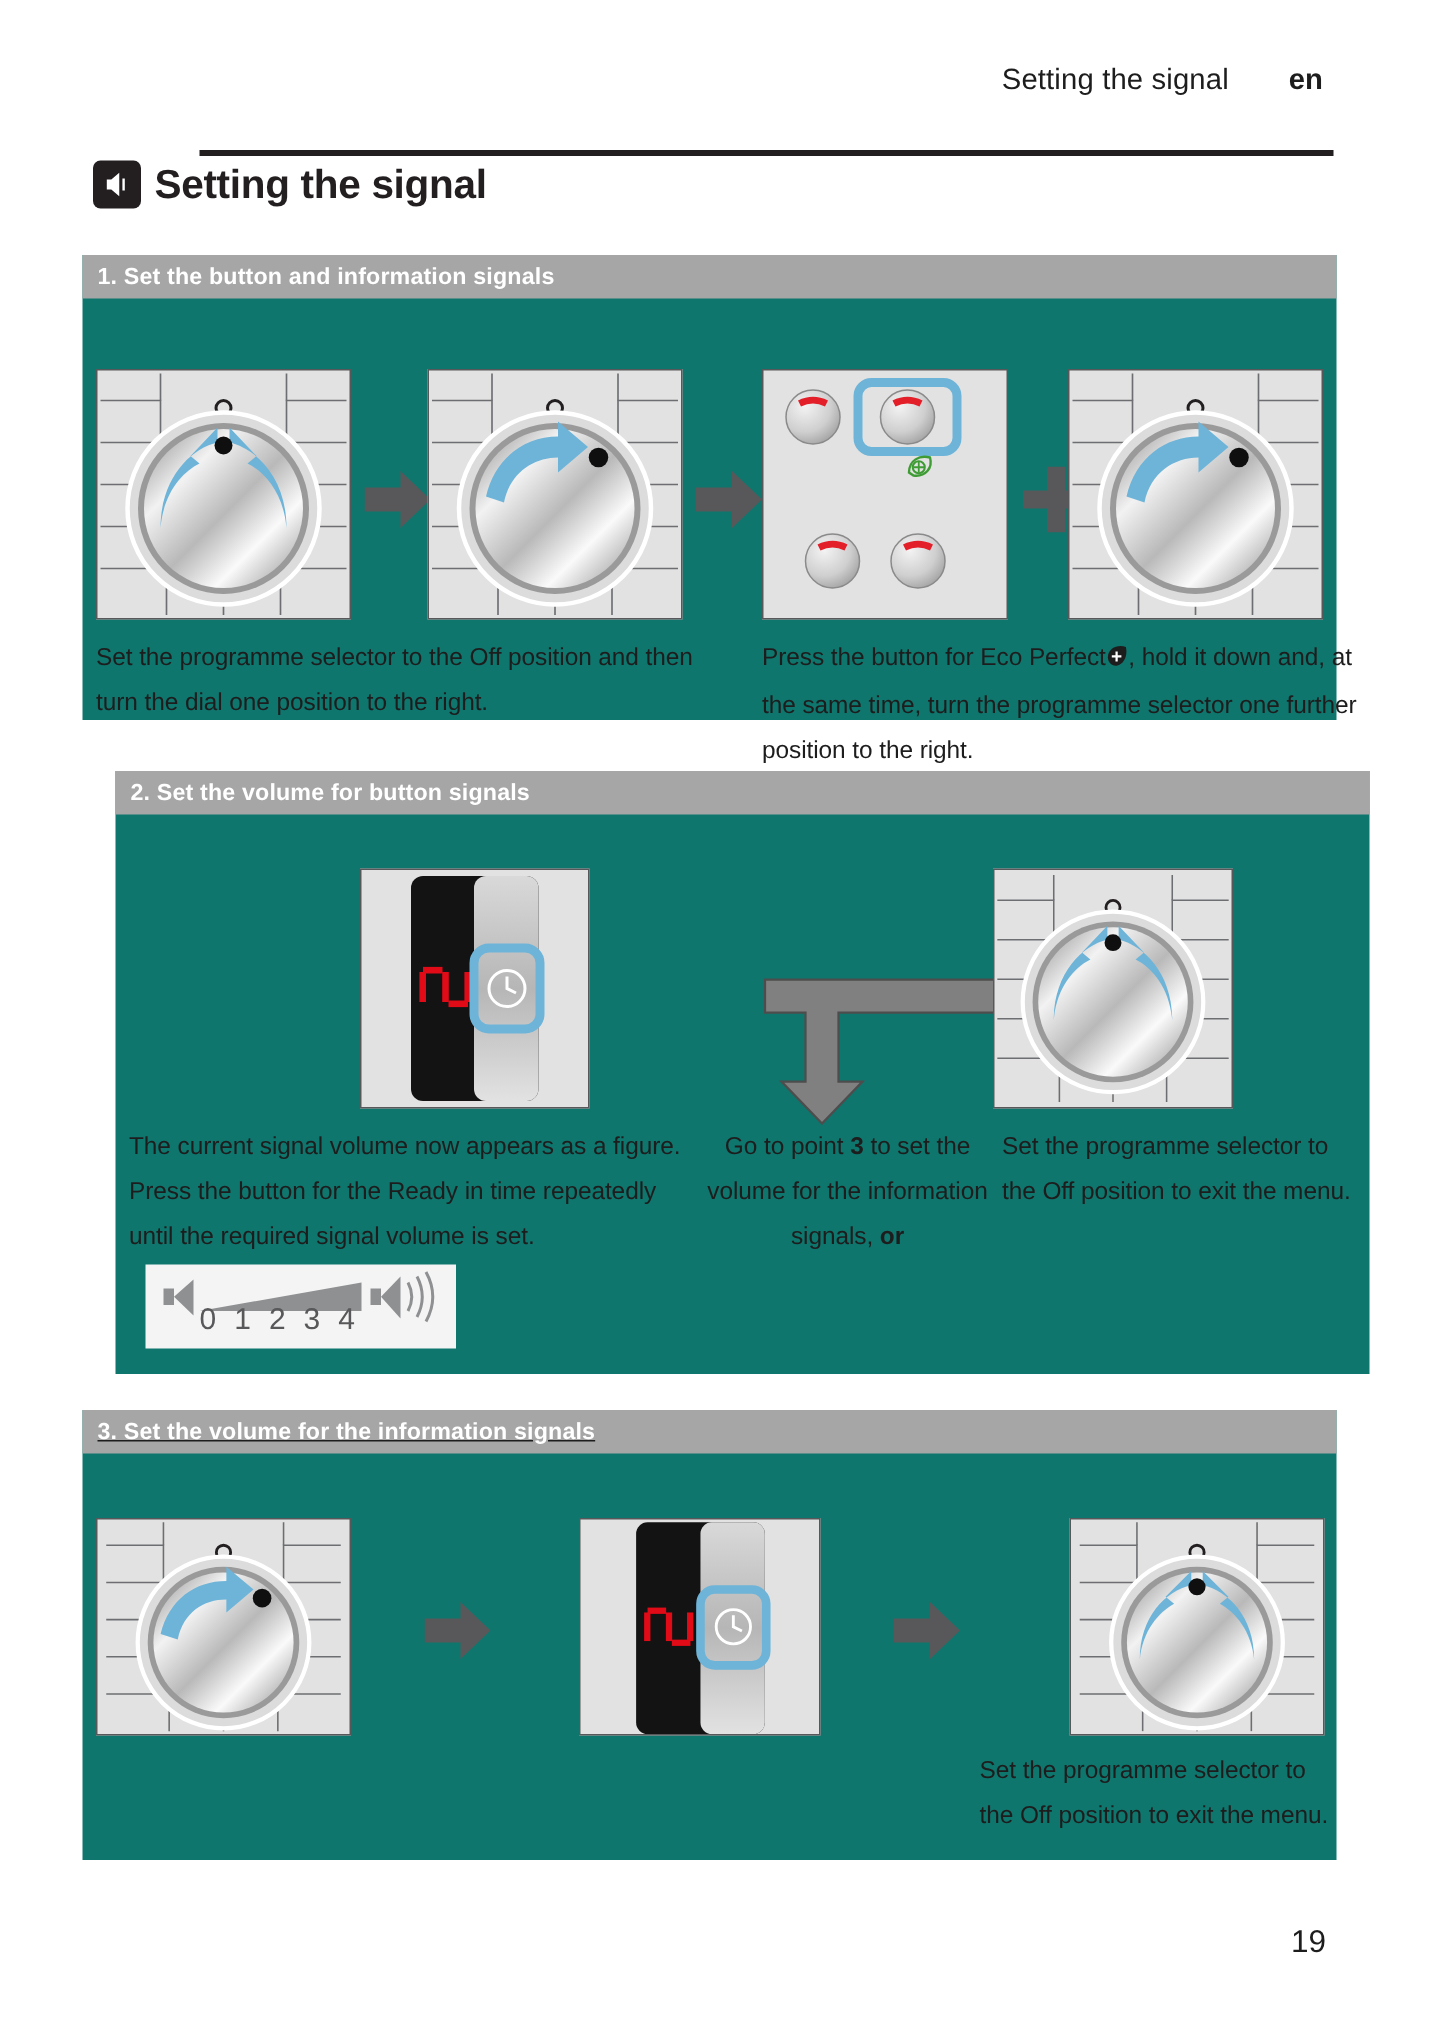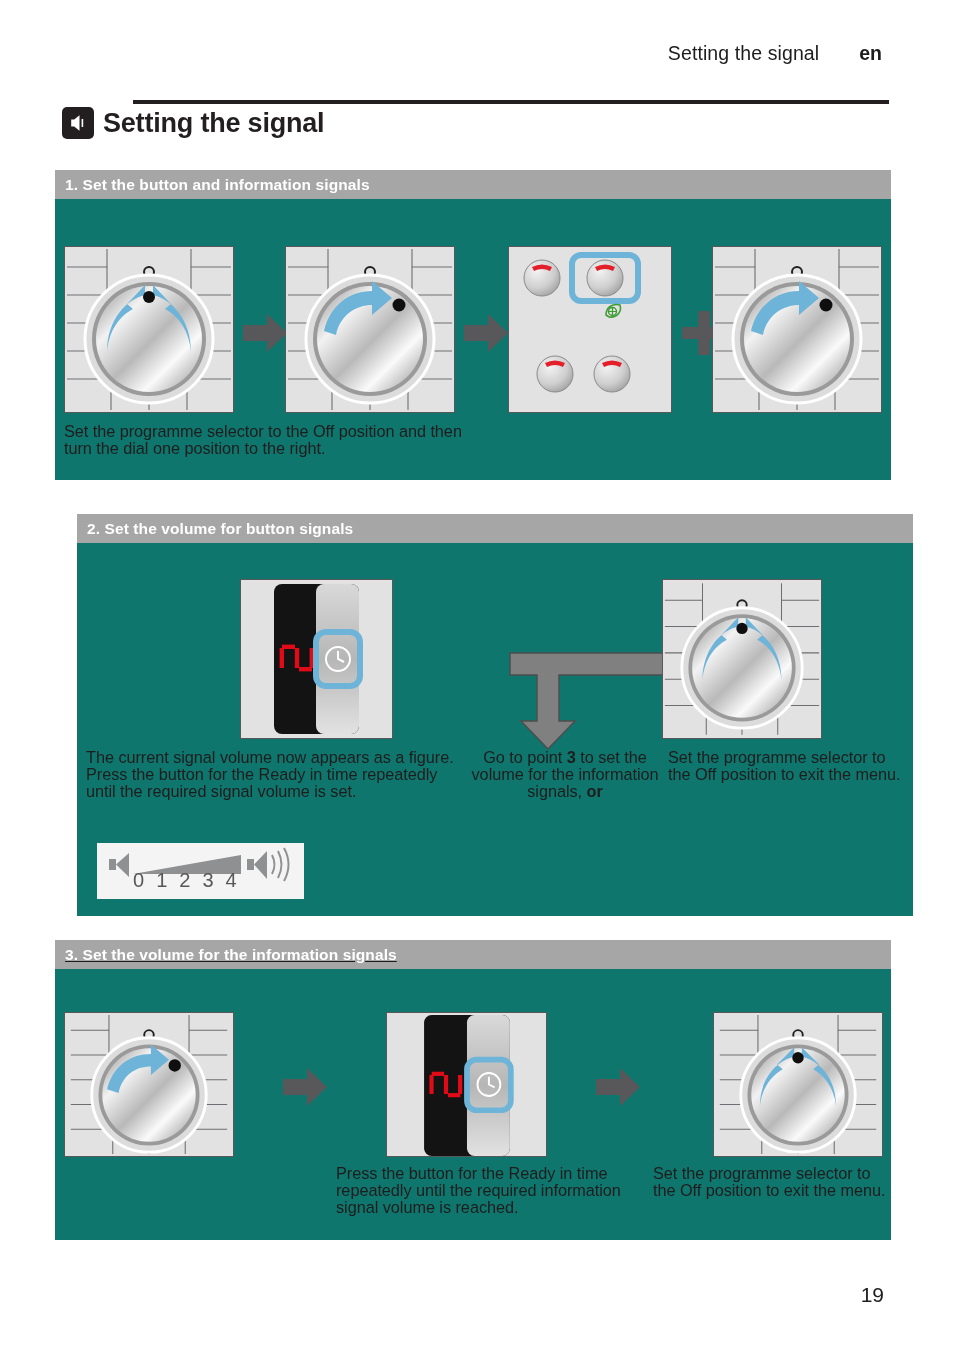--- a/index.html
+++ b/index.html
@@ -48,21 +48,21 @@
   .sec-body{ position:relative; }
 
   
   .panel{ position:absolute; box-sizing:border-box; border:1.5px solid #58585a; background:#e2e2e2; }
 
   
   .arrow-right{ position:absolute; }
 
   
   .copy{
-    position:absolute; font-size:16.3px; line-height:17px;
+    position:absolute; font-size:16.3px; line-height:30px;
     color:#1d1d1d; letter-spacing:-.05px;
   }
   .copy b{ font-weight:bold; }
   .eco-inline{ display:inline-block; vertical-align:-2px; }
 
   
   .vol-legend{
     position:absolute; background:#f4f4f4; box-sizing:border-box;
   }
   .vol-nums{
@@ -259,20 +259,24 @@
         <circle cx="84" cy="92" r="64" fill="#dcdcdc" stroke="#ffffff" stroke-width="3"></circle>
         <circle cx="84" cy="92" r="57" fill="#9a9a9a"></circle>
         <circle cx="84" cy="92" r="53" fill="url(#kg3)"></circle>
         <path d="M38 84 C44 58 64 44 86 44 L86 34 L106 51 L86 68 L86 58 C70 58 54 68 50 88 Z" fill="#6eb4d8"></path>
         <circle cx="113" cy="58" r="6.5" fill="#0f0f0f"></circle>
       </svg>
     </div>
 
     <div class="copy" style="left:9px;top:224px;width:420px;">Set the programme selector to the Off position and then turn the dial one position to the right.</div>
 
+    <div class="copy" style="left:453px;top:224px;width:400px;"><span>Press the button for Eco Perfect</span><span class="eco-inline"><svg width="15" height="15" viewBox="0 0 15 15">
+            <path d="M13.6 1.4 C9 -0.6 1.6 1.6 1.6 8.2 C1.6 12 4.6 14.4 8 13.6 C12.6 12.4 14.8 6.6 13.6 1.4 Z" fill="#1d1d1d"></path>
+            <path d="M4.2 7.6 L10.6 7.6 M7.4 4.4 L7.4 11" stroke="#ffffff" stroke-width="1.5"></path>
+          </svg></span><span>, hold it down and, at the same time, turn the programme selector one further position to the right.</span></div>
 
   </div>
 </div>
 
 <div class="section" style="top:514px;height:402px;margin-left:22px;">
   <div class="sec-head">2. Set the volume for button signals</div>
   <div class="sec-body" style="height:373px;padding-left:24px;">
 
     <div class="panel" style="left:163px;top:36px;width:153px;height:160px;">
       <svg width="151" height="158" viewBox="0 0 151 158">
@@ -502,19 +506,18 @@
         <circle cx="84" cy="86" r="53" fill="#9a9a9a"></circle>
         <circle cx="84" cy="86" r="49" fill="url(#kg6)"></circle>
         <g fill="#6eb4d8">
           <path d="M44 98 C44 68 62 50 80 46 L80 36 L62 54 L68 59 C57 65 46 78 44 98 Z"></path>
           <path d="M124 98 C124 68 106 50 88 46 L88 36 L106 54 L100 59 C111 65 122 78 124 98 Z"></path>
         </g>
         <circle cx="84" cy="47" r="6" fill="#0f0f0f"></circle>
       </svg>
     </div>
 
-    <div class="copy" style="left:281px;top:196px;width:300px;">Press the button for the Ready in time repeatedly until the required information signal volume is reached.</div>
     <div class="copy" style="left:598px;top:196px;width:240px;">Set the programme selector to the Off position to exit the menu.</div>
 
   </div>
 </div>
 
 <div class="page-no">19</div>
 
 </body></html>

